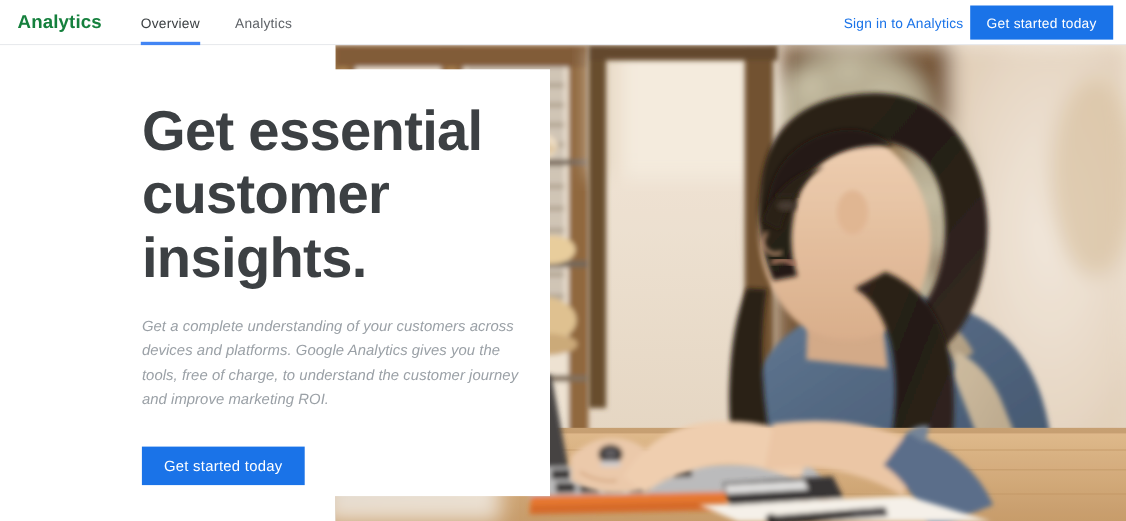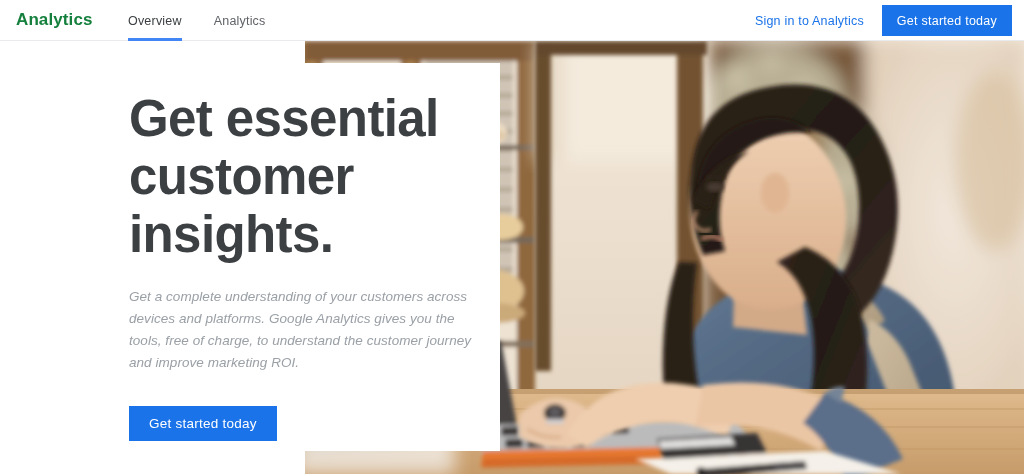--- a/index.html
+++ b/index.html
@@ -90,21 +90,21 @@
     display: flex;
     align-items: center;
     gap: 0;
   }
 
   .signin-link {
     font-size: 12.5px;
     color: #1a73e8;
     letter-spacing: 0.2px;
     white-space: nowrap;
-    margin-right: 18px;
+    margin-right: 6px;
     cursor: pointer;
   }
 
   .btn-primary {
     display: inline-flex;
     align-items: center;
     justify-content: center;
     background: #1a73e8;
     color: #ffffff;
     border: none;

